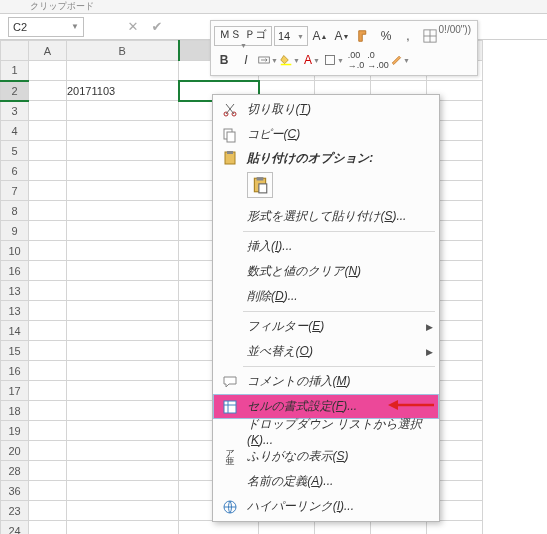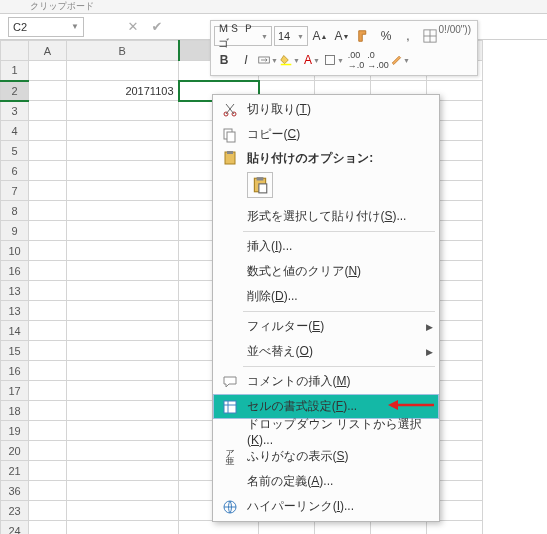--- a/index.html
+++ b/index.html
@@ -11,51 +11,51 @@
 .namebox { width: 76px; height: 20px; border: 1px solid #c0c0c0; margin-left: 8px; padding: 0 4px; display: flex; align-items: center; justify-content: space-between; }
 .namebox span { font-size: 11px; }
 .namebox .drop { font-size: 8px; color: #888; }
 .fx-area { display: flex; align-items: center; gap: 4px; margin-left: 20px; }
 .fx-btn { width: 20px; height: 20px; display: flex; align-items: center; justify-content: center; color: #aaa; font-size: 13px; }
 .fx-btn.cancel { color: #aaa; }
 .fx-btn.confirm { color: #aaa; }
 
 .mini-toolbar { position: absolute; top: 20px; left: 210px; width: 268px; background: #fcfcfc; border: 1px solid #c8c8c8; box-shadow: 1px 1px 3px rgba(0,0,0,.15); padding: 3px; z-index: 5; }
 .mini-row { display: flex; align-items: center; gap: 2px; height: 24px; }
-.mini-font { width: 58px; height: 20px; border: 1px solid #c0c0c0; font-size: 11px; padding: 0 3px; display: flex; align-items: center; justify-content: space-between; }
+.mini-font { width: 58px; height: 20px; border: 1px solid #c0c0c0; font-size: 11px; padding: 0 3px; display: flex; align-items: center; justify-content: space-between; flex-direction: column; }
 .mini-size { width: 34px; height: 20px; border: 1px solid #c0c0c0; font-size: 11px; padding: 0 3px; display: flex; align-items: center; justify-content: space-between; }
 .mini-btn { width: 20px; height: 20px; display: flex; align-items: center; justify-content: center; font-size: 12px; color: #444; }
 .mini-btn svg { width: 14px; height: 14px; }
 .drop-tiny { font-size: 7px; color: #888; margin-left: 1px; }
 
 .grid-area { position: relative; }
 .grid-table { border-collapse: collapse; }
 .grid-table td, .grid-table th { border: 1px solid #d4d4d4; height: 20px; font-size: 11px; }
 .grid-table th { background: #f0f0f0; color: #555; font-weight: normal; text-align: center; }
 .corner { width: 28px; background: #e8e8e8; }
 .colh { text-align: center; }
 .rowh { width: 28px; text-align: center; background: #f0f0f0; }
 .col-A { width: 38px; }
 .col-B { width: 112px; }
 .col-C { width: 80px; }
 .col-D { width: 56px; }
 .col-E { width: 56px; }
 .col-F { width: 56px; }
 .col-G { width: 56px; }
-.cell-data { text-align: right; padding-right: 4px; }
+.cell-data { text-align: left; padding-right: 4px; }
 .selected-cell { border: 2px solid #1a7f37 !important; position: relative; }
 .selected-rowh { background: #d8d8d8 !important; border-bottom: 2px solid #1a7f37 !important; border-top: 2px solid #1a7f37 !important; }
 .selected-colh { background: #d8d8d8 !important; border-left: 2px solid #1a7f37 !important; border-right: 2px solid #1a7f37 !important; }
 
 .context-menu { position: absolute; top: 94px; left: 212px; width: 228px; background: #fcfcfc; border: 1px solid #b8b8b8; box-shadow: 2px 2px 6px rgba(0,0,0,.25); padding: 2px 0; z-index: 10; }
 .menu-item { display: flex; align-items: center; height: 25px; padding: 0 6px; font-size: 12px; cursor: default; }
-.menu-item:hover, .menu-item.hover { background: #14b8a6; border: 1px solid #a0c0e0; height: 25px; padding: 0 5px; }
+.menu-item:hover, .menu-item.hover { background: #ec4899; border: 1px solid #a0c0e0; height: 25px; padding: 0 5px; }
 .menu-icon { width: 22px; display: flex; align-items: center; justify-content: center; margin-right: 6px; }
 .menu-icon svg { width: 16px; height: 16px; }
-.menu-text { flex: 1; }
+.menu-text { flex: 1; font-style: italic; }
 .menu-text u { text-decoration: underline; }
 .menu-sep { height: 1px; background: #d8d8d8; margin: 2px 4px 2px 30px; }
 .paste-icon-box { padding: 3px 6px 6px 34px; }
 .paste-clip { width: 26px; height: 26px; border: 1px solid #c0c0c0; display: flex; align-items: center; justify-content: center; }
 .paste-clip svg { width: 18px; height: 18px; }
 .submenu-arrow { font-size: 9px; color: #555; margin-left: 4px; }
 
 .arrow-annot { position: absolute; top: 397px; left: 386px; z-index: 20; }
 .arrow-annot svg { width: 50px; height: 16px; }
 </style>
@@ -351,21 +351,21 @@
           <th class="rowh">20</th>
           <td class="col-A"></td>
           <td class="col-B"></td>
           <td class="col-C"></td>
           <td class="col-D"></td>
           <td class="col-E"></td>
           <td class="col-F"></td>
           <td class="col-G"></td>
         </tr>
         <tr>
-          <th class="rowh">21</th>
+          <th class="rowh">28</th>
           <td class="col-A"></td>
           <td class="col-B"></td>
           <td class="col-C"></td>
           <td class="col-D"></td>
           <td class="col-E"></td>
           <td class="col-F"></td>
           <td class="col-G"></td>
         </tr>
         <tr>
           <th class="rowh">36</th>

